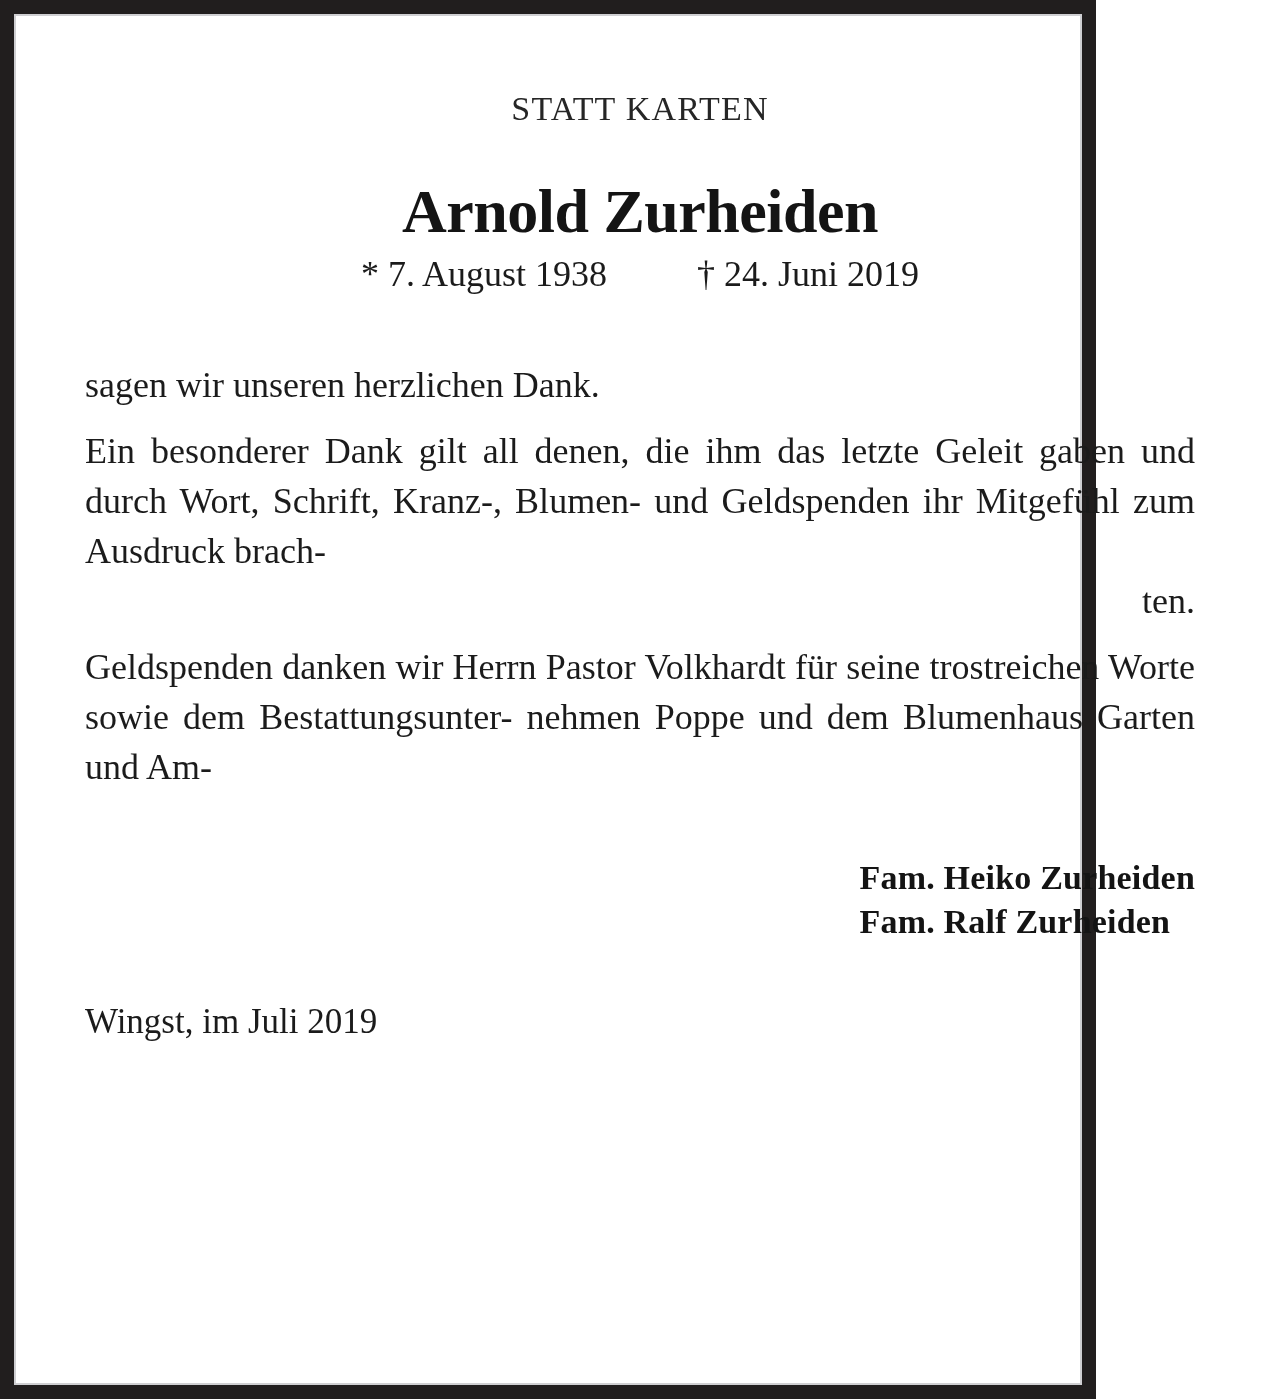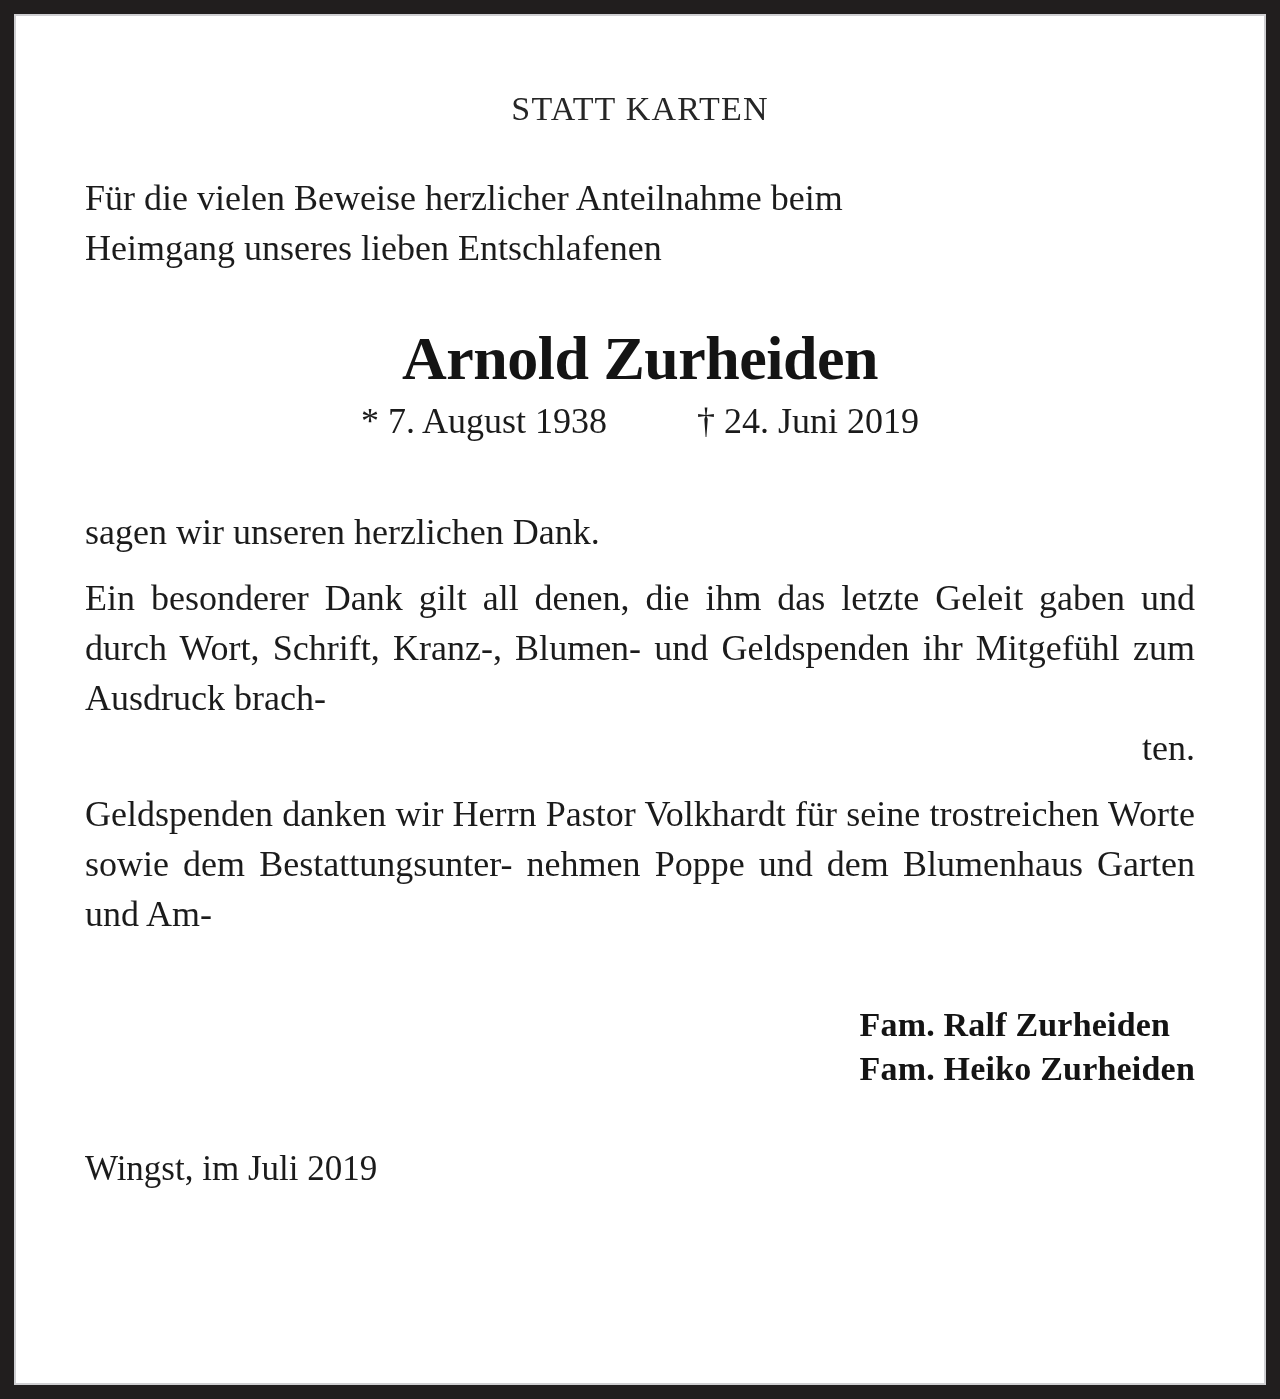--- a/index.html
+++ b/index.html
@@ -11,21 +11,21 @@
   body {
     width: 1280px;
     height: 1399px;
     font-family: "Liberation Serif", "DejaVu Serif", serif;
     -webkit-font-smoothing: antialiased;
   }
 
   
   .notice-frame {
     box-sizing: border-box;
-    width: 1280px;
+    width: 1096px;
     height: 1399px;
     background: #211e1e;
     padding: 14px;
   }
   .notice-frame-inner {
     box-sizing: border-box;
     width: 100%;
     height: 100%;
     background: #ffffff;
     border: 2px solid #cfcfd2;
@@ -148,24 +148,20 @@
 </style>
 </head>
 <body>
 
 <div class="notice-frame">
   <div class="notice-frame-inner">
     <div class="notice-body">
 
       <div class="statt-karten">STATT KARTEN</div>
 
-      <div class="intro-para">
-        <span>Für die vielen Beweise herzlicher Anteilnahme beim</span>
-        <span class="lastline">Heimgang unseres lieben Entschlafenen</span>
-      </div>
 
       <div class="name-block">
         <div class="deceased-name">Arnold Zurheiden</div>
         <div class="life-dates">
           <span>*</span>
           <span>7. August 1938</span>
           <span class="date-gap"></span>
           <span>†</span>
           <span>24. Juni 2019</span>
         </div>
@@ -181,22 +177,22 @@
       </div>
 
       <div class="para">
         <span>Geldspenden danken wir Herrn Pastor Volkhardt für</span>
         <span>seine trostreichen Worte sowie dem Bestattungsunter-</span>
         <span>nehmen Poppe und dem Blumenhaus Garten und Am-</span>
       </div>
 
       <div class="signature-block">
         <div class="signature-inner">
+          <div class="signature-line">Fam. Heiko Zurheiden</div>
           <div class="signature-line">Fam. Ralf Zurheiden</div>
-          <div class="signature-line">Fam. Heiko Zurheiden</div>
         </div>
       </div>
 
       <div class="place-date">Wingst, im Juli 2019</div>
 
     </div>
   </div>
 </div>
 
 </body></html>

